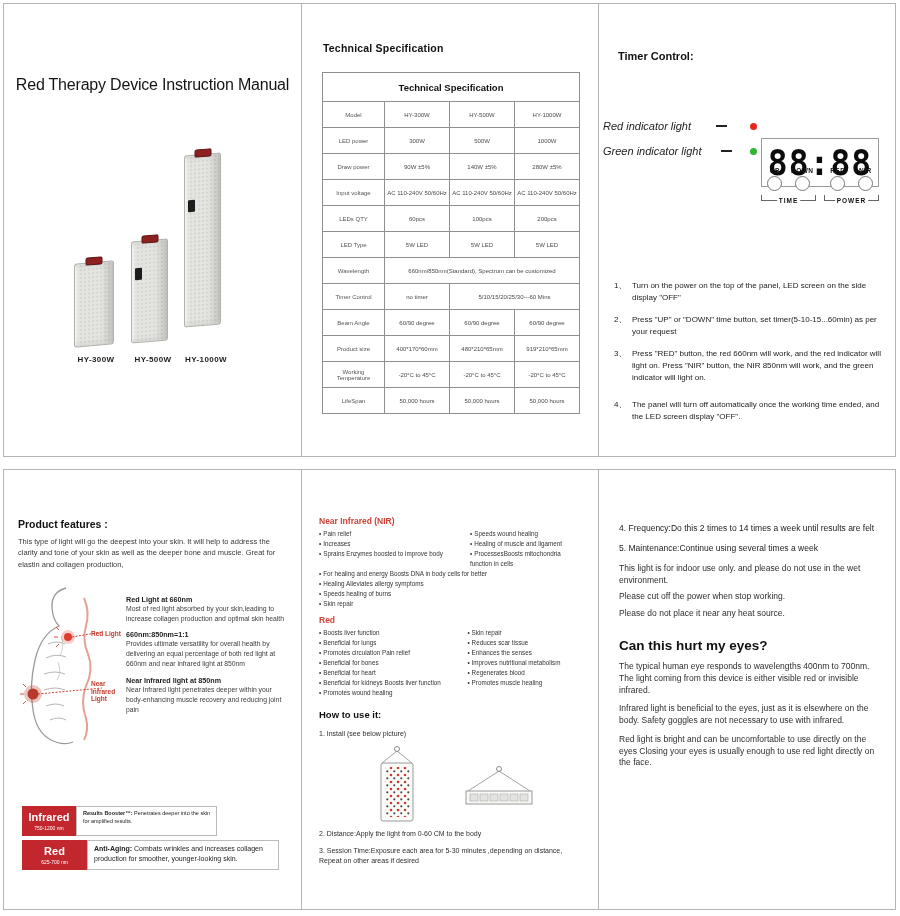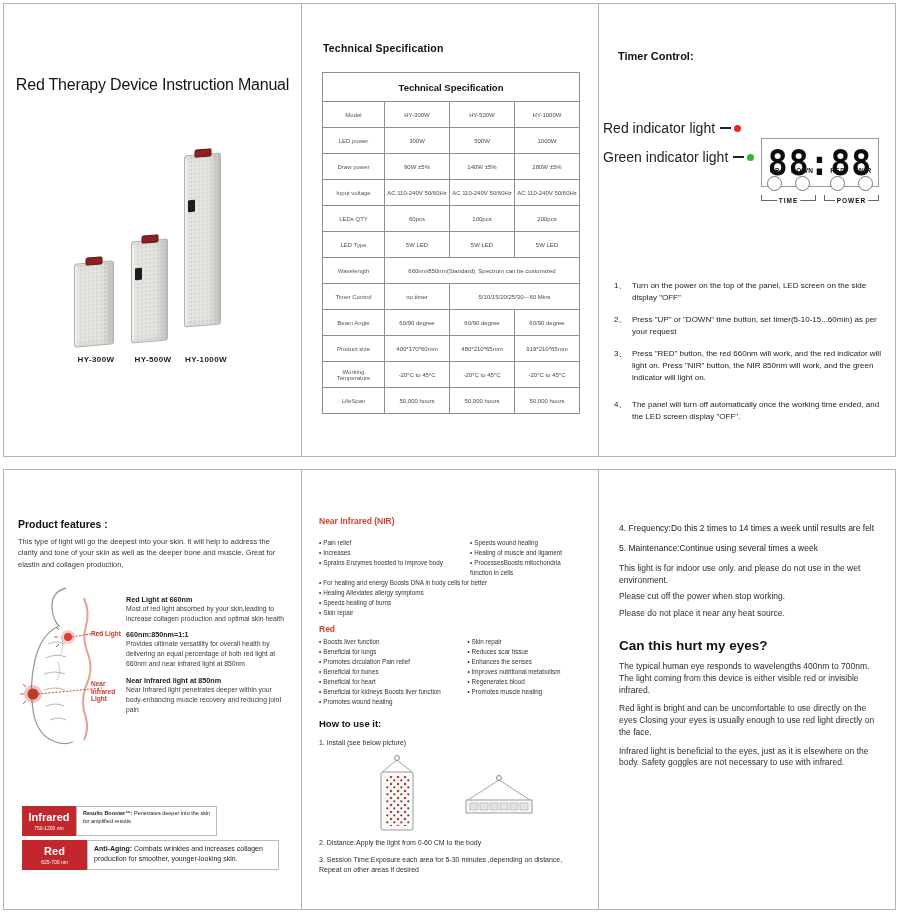--- a/index.html
+++ b/index.html
@@ -31,21 +31,21 @@
   .spec-heading { position:absolute; top:38px; left:21px; font-size:10.5px; font-weight:bold; color:#111; letter-spacing:0.2px; }
   table.spec { position:absolute; top:68px; left:20px; width:257px; border-collapse:collapse; table-layout:fixed; }
   table.spec td { border:1px solid #8f8f8f; text-align:center; vertical-align:middle; font-size:6px; color:#4a4a4a; padding:1px 2px; height:23px; word-wrap:break-word; }
   table.spec td.th { font-size:9.5px; font-weight:bold; color:#111; height:26px; }
   table.spec td.lab { color:#555; }
   col.c0 { width:62px; } col.c1,col.c2,col.c3 { width:65px; }
 
   
   .timer-heading { position:absolute; top:46px; left:19px; font-size:11px; font-weight:bold; color:#111; }
   .ind-labels { position:absolute; top:116px; left:4px; width:154px; }
-  .ind-row { display:flex; justify-content:flex-start; align-items:center; font-size:14px; color:#222; margin-bottom:13px; }
+  .ind-row { display:flex; justify-content:space-between; align-items:center; font-size:11px; color:#222; margin-bottom:13px;font-style:italic; }
   .ind-line { width:11px; height:1.6px; background:#222; margin:0 3px 0 5px; }
   .ind-dot { width:7px; height:7px; border-radius:50%; }
   .display-box { position:absolute; top:113px; left:162px; width:116px; height:47px; border:1px solid #9a9a9a; display:flex; align-items:center; justify-content:center;margin-top:21px; }
   .display-digits { font-family:"DejaVu Sans Mono", monospace; font-weight:bold; font-size:33px; letter-spacing:1px; color:#0c0c0c; transform:scaleY(1.08); }
   .btn-area { position:absolute; top:163px; left:162px; width:120px; display:flex; }
   .btn-group { width:55px; }
   .btn-group + .btn-group { margin-left:8px; }
   .btn-row { display:flex; }
   .btn-cell { width:50%; display:flex; flex-direction:column; align-items:center; }
   .btn-label { font-size:6.5px; font-weight:bold; letter-spacing:0.5px; color:#111; }
@@ -72,21 +72,21 @@
   .bar { display:flex; height:30px; margin-bottom:4px; }
   .bar-red { background:#c1272d; color:#fff; display:flex; flex-direction:column; justify-content:center; align-items:center; }
   .bar-name { font-size:11px; font-weight:bold; line-height:1.1; }
   .bar-range { font-size:5px; margin-top:1px; }
   .bar-desc { border:1px solid #bbb; background:#fff; padding:3px 5px 0 6px; box-sizing:border-box; color:#222; line-height:1.45; }
   .b1 .bar-red { width:54px; } .b1 .bar-desc { width:141px; font-size:5.5px; }
   .b2 .bar-red { width:65px; } .b2 .bar-desc { width:192px; font-size:7px; }
 
   
   .p5-inner { padding:46px 14px 0 17px; }
-  .red-head { color:#cf4236; font-weight:bold; font-size:8.5px; margin-bottom:12px; }
+  .red-head { color:#cf4236; font-weight:bold; font-size:8.5px; margin-bottom:3px; }
   .nir-grid { display:grid; grid-template-columns:57% 43%; }
   .bli { font-size:6.3px; line-height:1.6; color:#333; }
   .bli::before { content:"•"; margin-right:2px; }
   .bli.wide { grid-column:1 / -1; }
   .red-head2 { color:#cf4236; font-weight:bold; font-size:8.5px; margin:5px 0 3px; }
   .two-col { display:flex; }
   .two-col .colA { width:56%; } .two-col .colB { width:44%; }
   .how-heading { font-size:9.5px; font-weight:bold; color:#111; margin:11px 0 9px; }
   .use-step { font-size:7px; line-height:1.5; color:#2e2e2e; margin-bottom:6px; }
   .install-svg { display:block; margin:2px 0 4px 28px; }
@@ -404,17 +404,17 @@
 
   <div class="panel">
     <div class="p6-inner">
       <div class="adv-item">4. Frequency:Do this 2 times to 14 times a week until results are felt</div>
       <div class="adv-item">5. Maintenance:Continue using several times a week</div>
       <div class="tip">This light is for indoor use only. and please do not use in the wet environment.</div>
       <div class="tip">Please cut off the power when stop working.</div>
       <div class="tip">Please do not place it near any heat source.</div>
       <div class="eyes-heading">Can this hurt my eyes?</div>
       <div class="eyep">The typical human eye responds to wavelengths 400nm to 700nm. The light coming from this device is either visible red or invisible infrared.</div>
+      <div class="eyep">Infrared light is beneficial to the eyes, just as it is elsewhere on the body. Safety goggles are not necessary to use with infrared.</div>
       <div class="eyep">Red light is bright and can be uncomfortable to use directly on the eyes  Closing your eyes is usually enough to use red light directly on the face.</div>
-      <div class="eyep">Infrared light is beneficial to the eyes, just as it is elsewhere on the body. Safety goggles are not necessary to use with infrared.</div>
     </div>
   </div>
 </div>
 
 </body></html>

